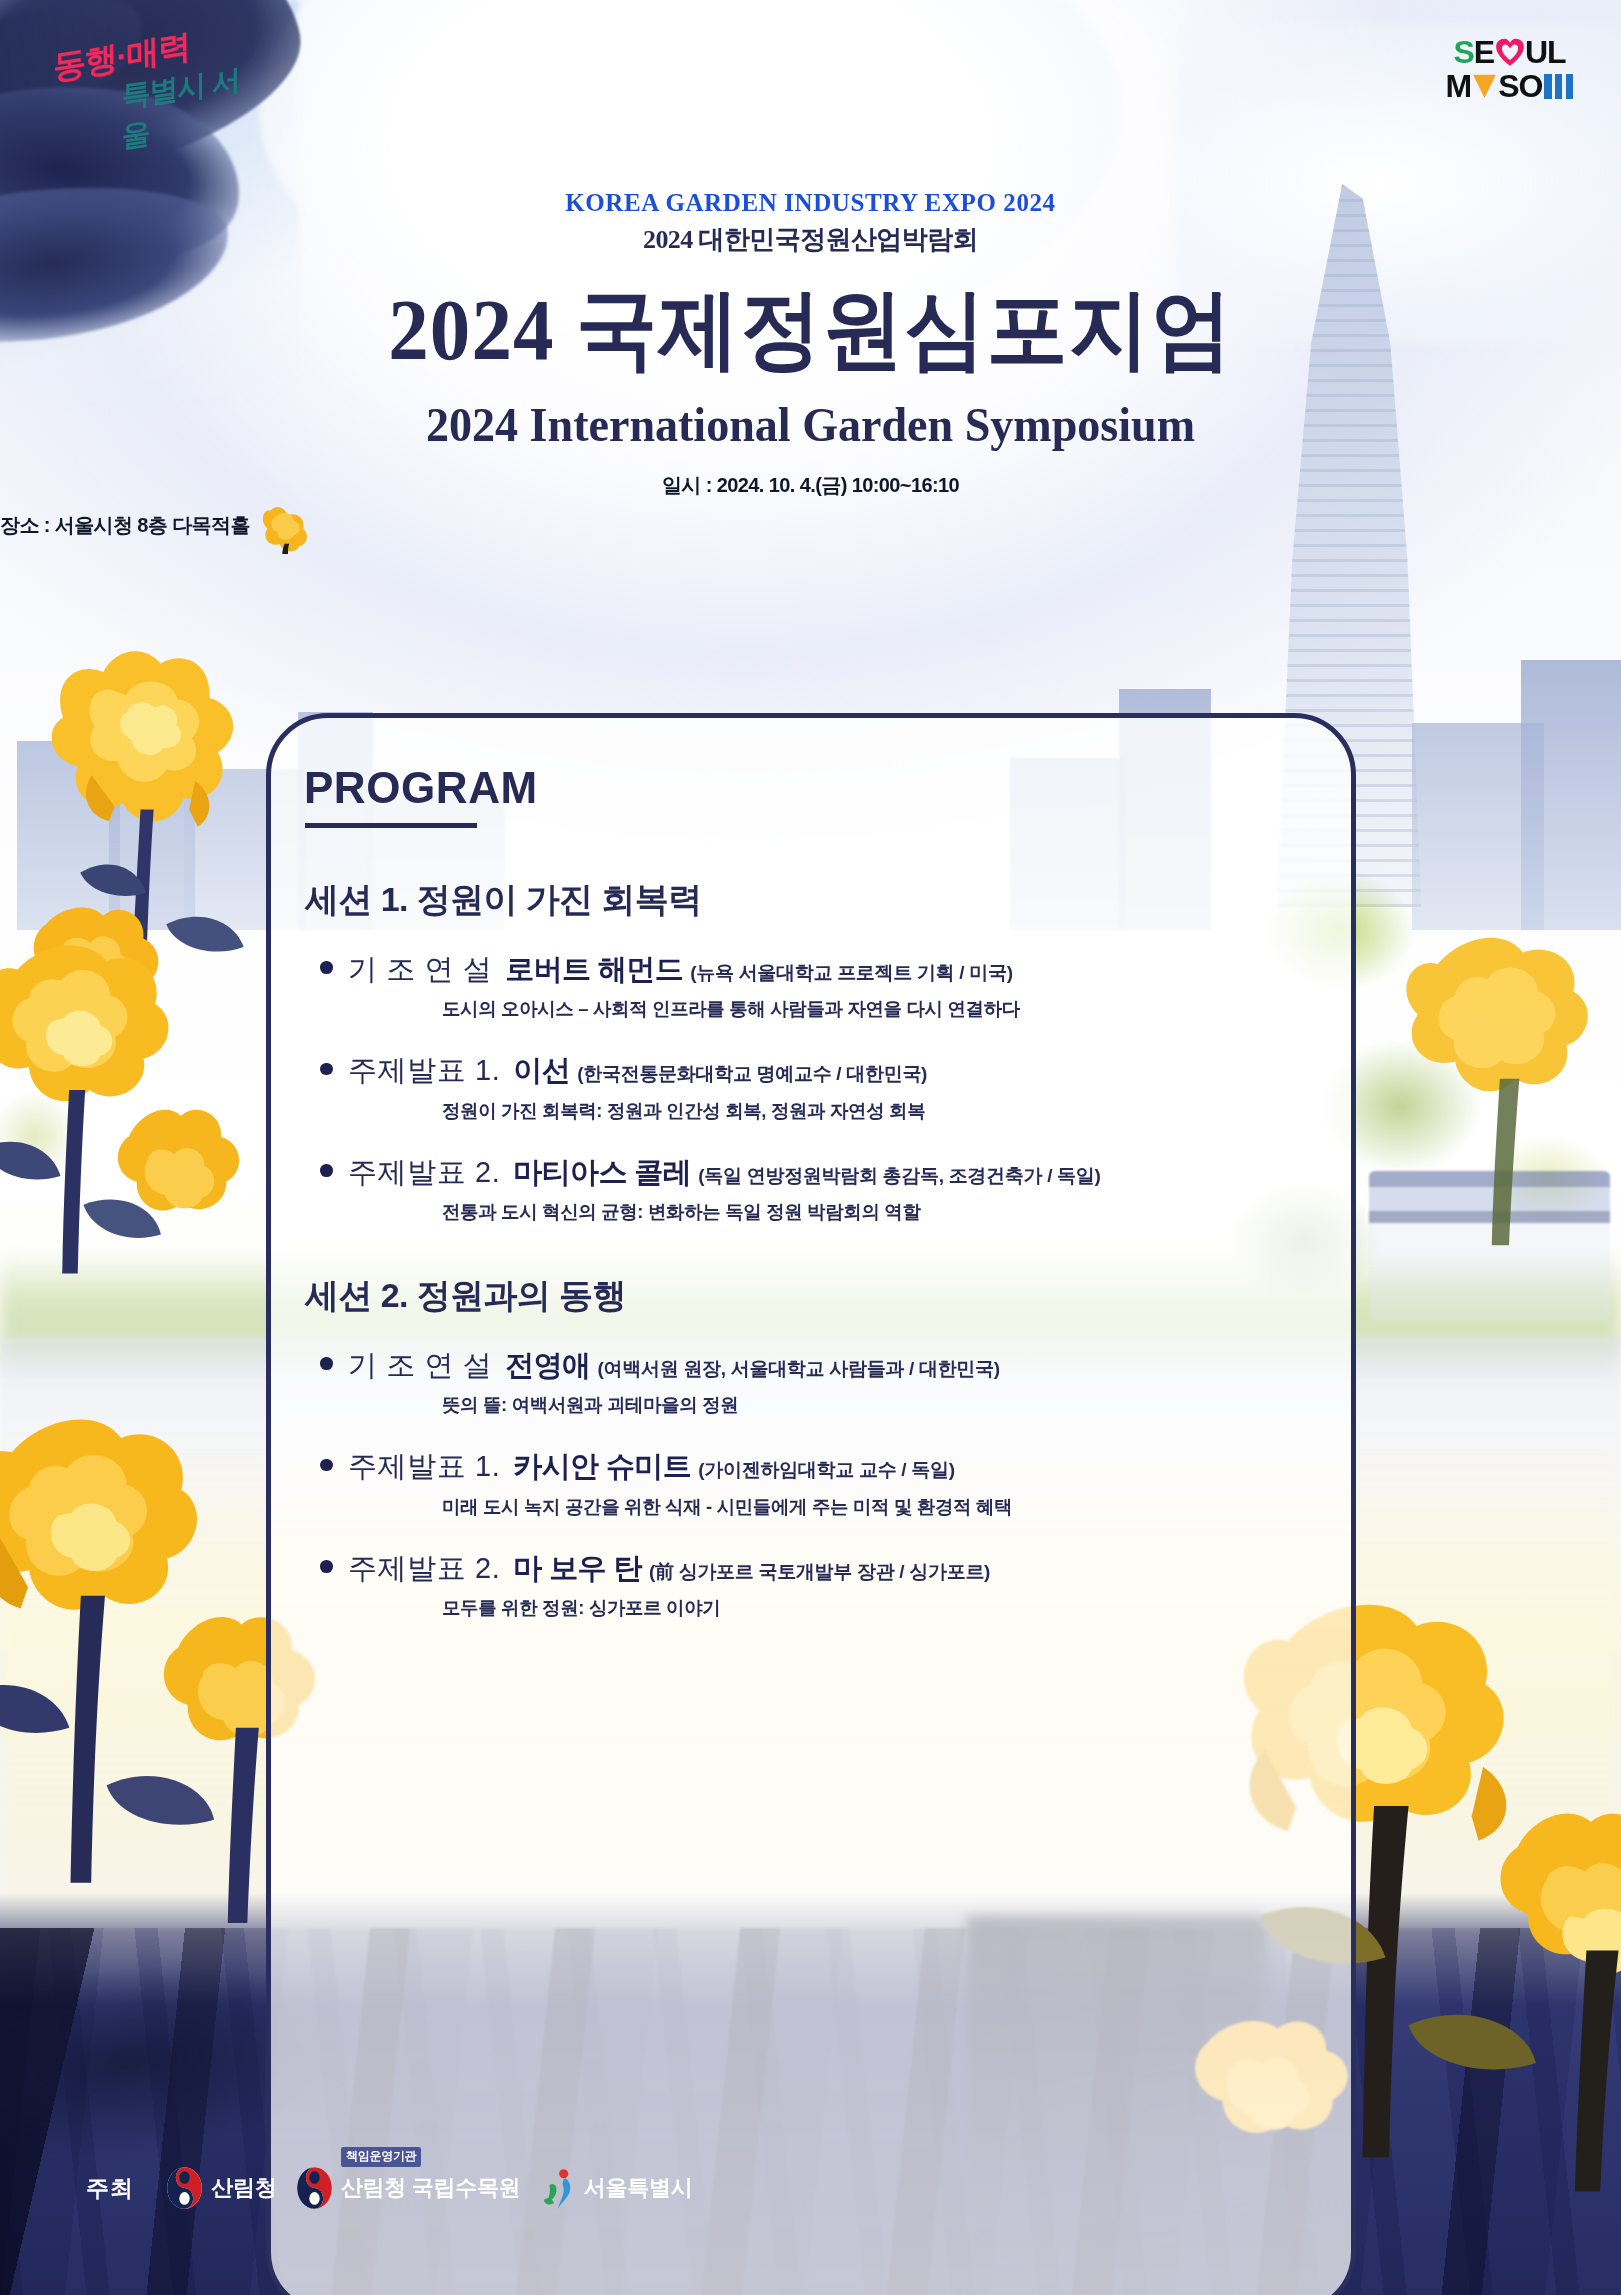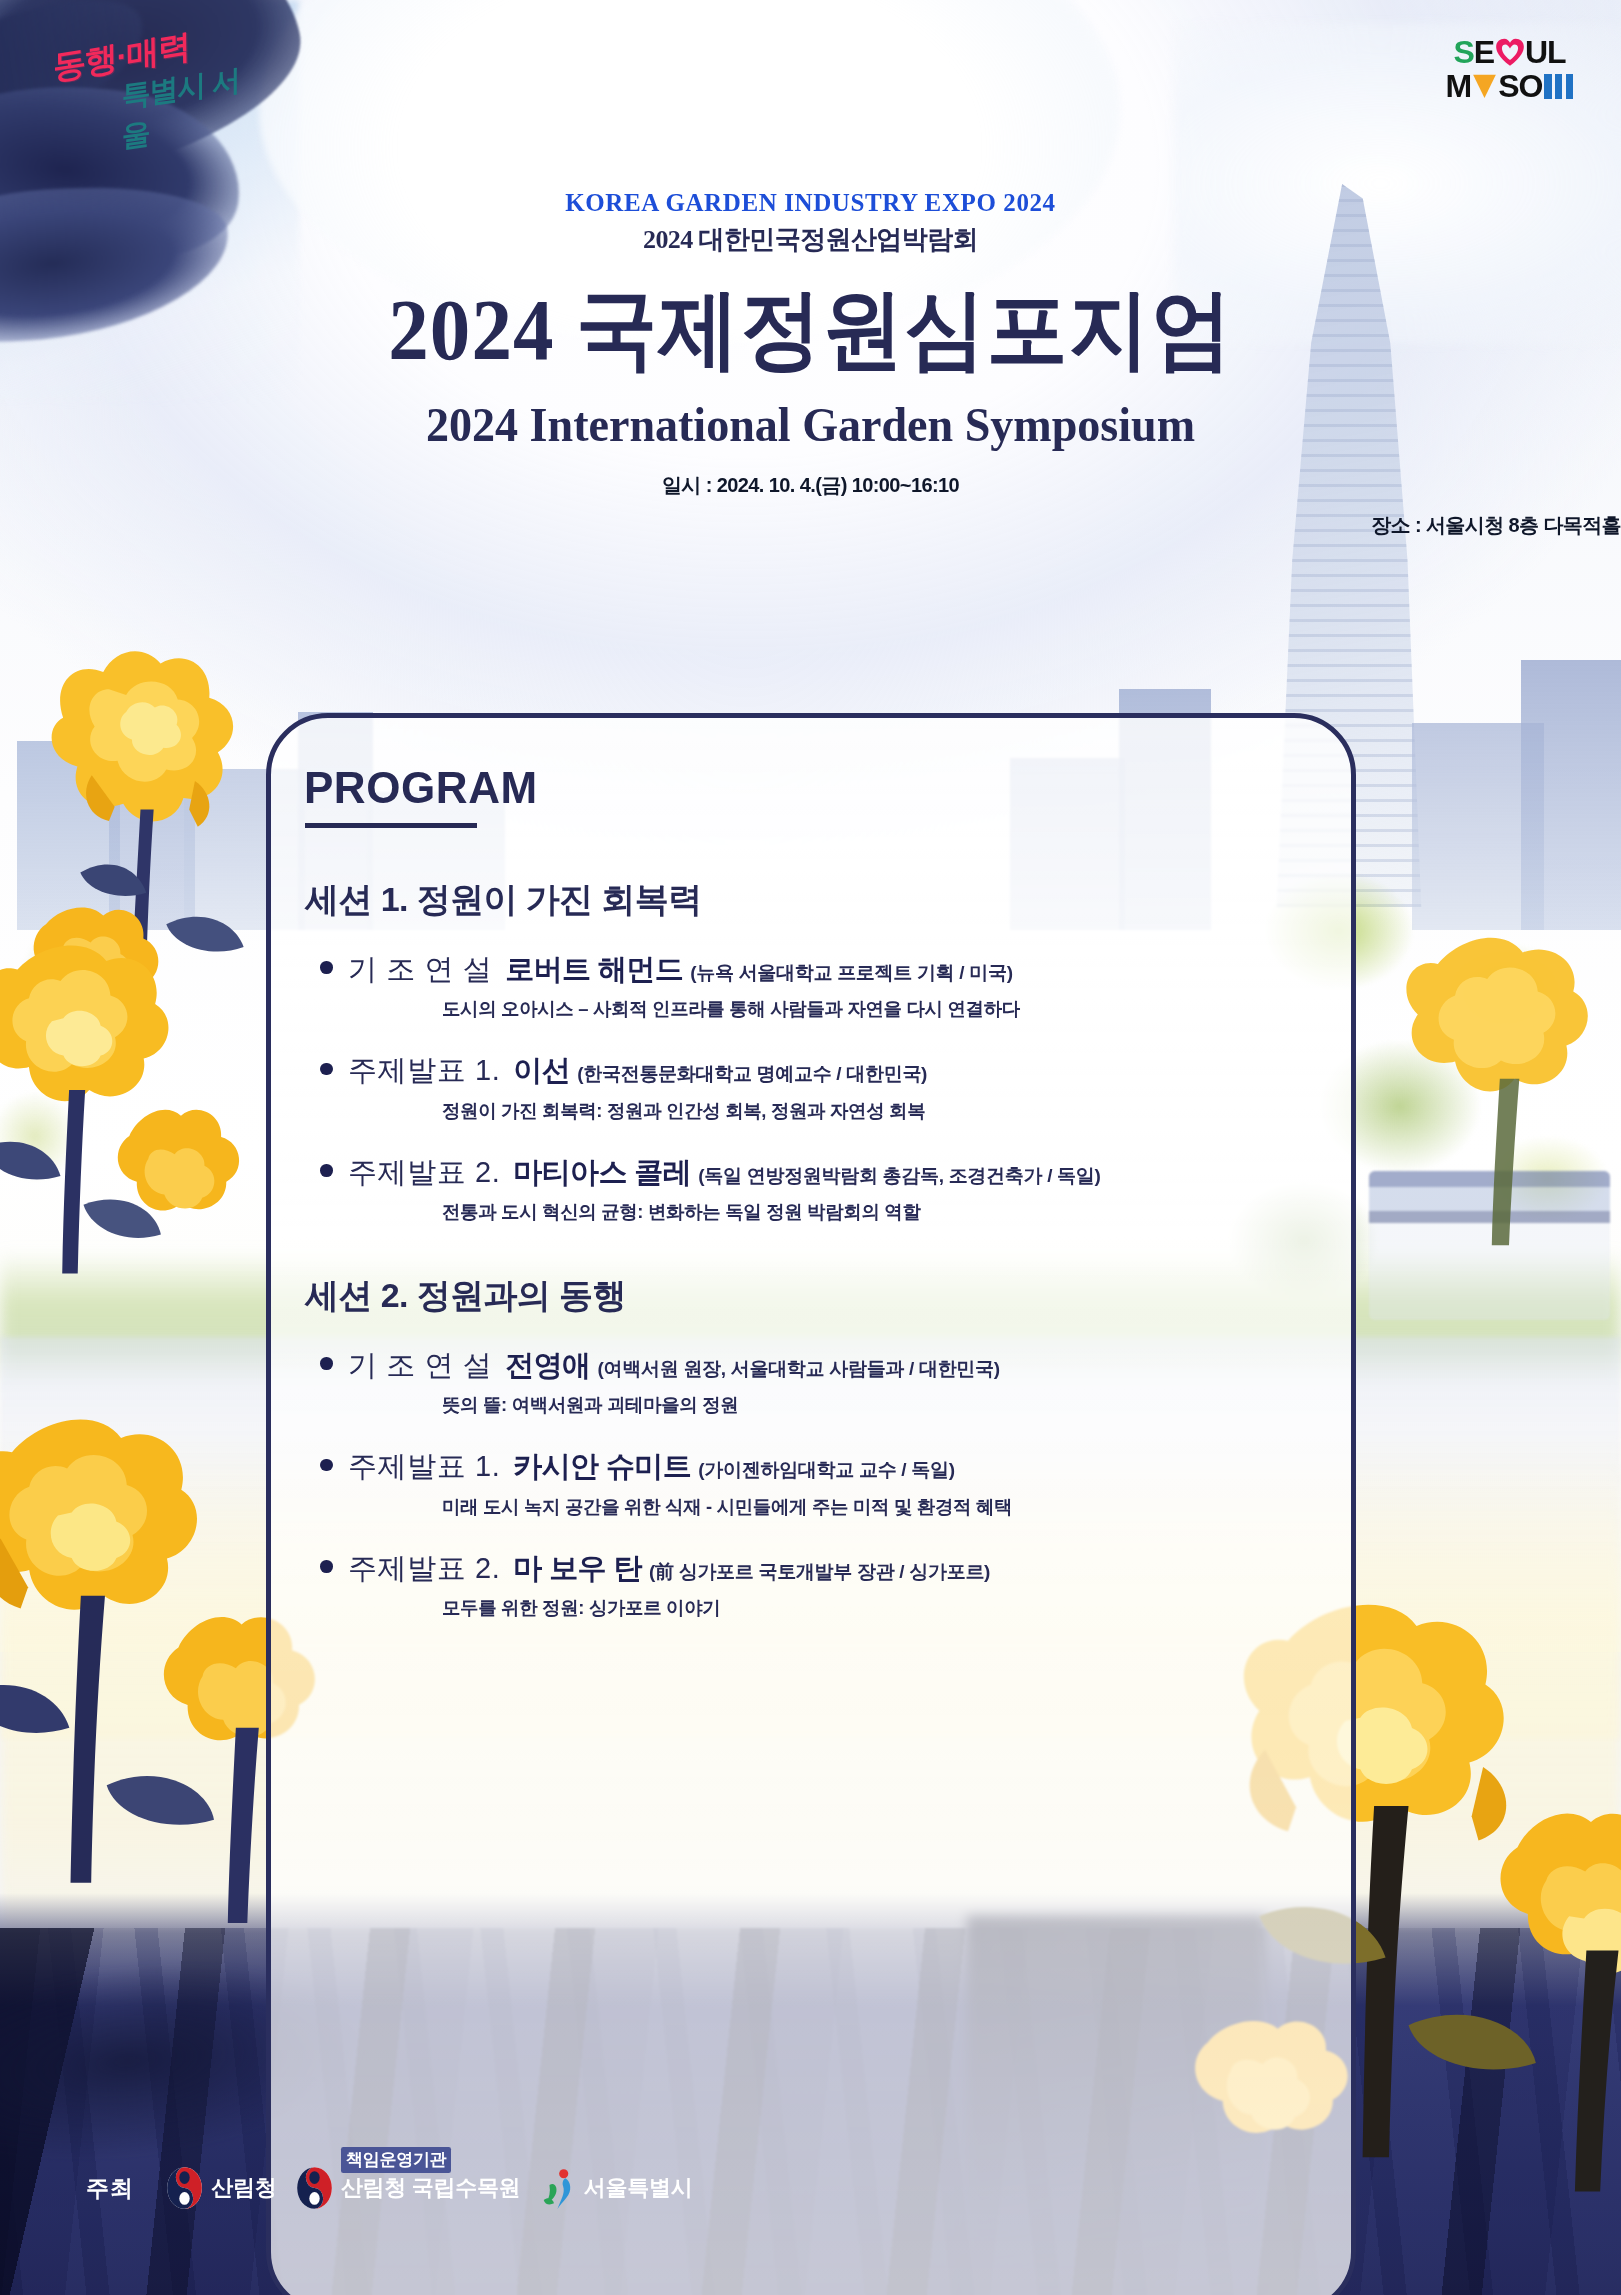--- a/index.html
+++ b/index.html
@@ -288,21 +288,21 @@
   }
   .footer-label {
     font-size: 23px; font-weight: 800; color: #ffffff; letter-spacing: 1.1px;
     margin-right: 12.6px;
   }
   .org { display: flex; align-items: center; gap: 8px; position: relative; }
   .taegeuk { width: 37px; height: 44px; }
   .org-name { font-size: 22px; font-weight: 800; color: #ffffff; letter-spacing: -0.3px; }
   .org-badge {
     position: absolute; left: 45px; top: -19.5px;
-    background: #4a5596; color: #fff; font-size: 17px; font-weight: 700;
+    background: #4a5596; color: #fff; font-size: 12px; font-weight: 700;
     padding: 1.7px 5.2px; border-radius: 2.3px; letter-spacing: -0.3px; white-space: nowrap;
   }
   .seoul-mark { width: 36px; height: 41px; }
 </style>
 </head>
 <body>
 
 <div class="poster">
 
   <div class="bg-layer">
@@ -451,21 +451,21 @@
       </span>
     </div>
   </div>
 
   <div class="header">
     <div class="kicker-en">KOREA GARDEN INDUSTRY EXPO 2024</div>
     <div class="kicker-ko">2024 대한민국정원산업박람회</div>
     <div class="title-ko">2024 국제정원심포지엄</div>
     <div class="title-en">2024 International Garden Symposium</div>
     <div class="meta-line">일시 : 2024. 10. 4.(금) 10:00~16:10</div>
-    <div style="text-align:right;">
+    <div style="text-align:left;">
       <div class="meta-line venue">
         <span>장소 : 서울시청 8층 다목적홀</span>
         <svg class="venue-tulip" viewBox="0 0 90 96">
           <path d="M22 20 C8 16 2 40 16 52 C6 66 18 84 38 79 C42 93 64 97 72 82 C86 80 90 60 78 52 C84 36 68 22 52 28 C44 12 30 10 22 20 Z" fill="#f6b51c"></path>
           <path d="M30 32 C20 36 20 54 34 58 C34 72 56 76 62 64 C76 60 76 42 62 38 C60 24 38 20 30 32 Z" fill="#fbcb4a"></path>
           <path d="M46 78 C44 84 42 90 42 96 L52 96 C52 90 52 84 54 78 Z" fill="#1d1b16"></path>
         </svg>
       </div>
     </div>
   </div>

